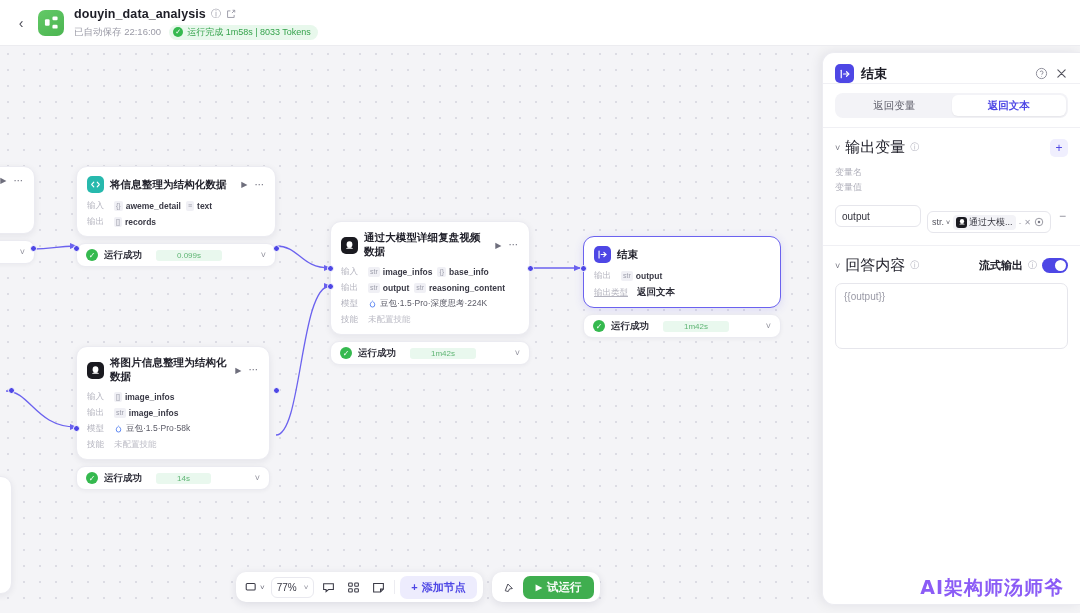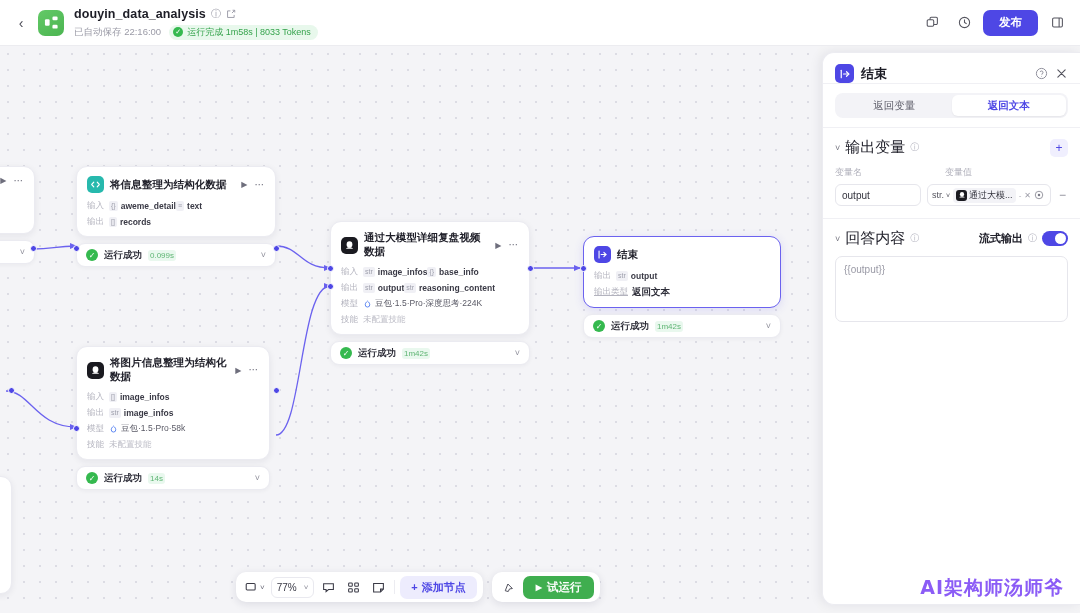--- a/index.html
+++ b/index.html
@@ -83,21 +83,21 @@
     display: flex; align-items: center; justify-content: center;
   }
   .node-ico.code { background: #27b9ad; }
   .node-ico.llm  { background: #1a1a20; }
   .node-ico.end  { background: #4e47e5; }
   .node-name { font-size: 10.5px; font-weight: bold; color: #20202a; flex: 1; letter-spacing: .1px; }
   .node-act { display: flex; align-items: center; gap: 7px; color: #6e6e7c; }
   .play-ic { font-size: 8px; }
   .dots-ic { font-size: 10px; letter-spacing: .5px; line-height: 6px; }
   .node-rows { margin-top: 7px; display: flex; flex-direction: column; gap: 4px; }
-  .nrow { display: flex; }
+  .nrow { display: flex; align-items: center; gap: 5px; }
   .nlabel { font-size: 8.5px; color: #b3b3be; width: 22px; flex: none; }
   .chip { display: flex; align-items: center; gap: 3px; }
   .chip .tag {
     font-size: 7px; color: #9fa0ad; background: #f0f0f5;
     border-radius: 2px; padding: 0 2px; line-height: 10px;
   }
   .chip .val { font-size: 8.5px; color: #3a3a46; font-weight: bold; }
   .chip .val.plain { font-weight: normal; color: #5a5a66; }
   .chip .mini-ico { width: 9px; height: 9px; border-radius: 2px; display:flex; align-items:center; justify-content:center; flex:none;}
   .muted { font-size: 8.5px; color: #bcbcc6; }
@@ -105,21 +105,21 @@
   .status-bar {
     margin-top: 6px; background: #fff; border: 1px solid #ebebf1;
     border-radius: 9px; height: 24px; display: flex; align-items: center;
     padding: 0 9px; gap: 6px; box-shadow: 0 1px 4px rgba(30,30,60,.05);
   }
   .status-bar .ok {
     width: 12px; height: 12px; border-radius: 50%; background: #35b94f;
     color: #fff; font-size: 8px; display: flex; align-items: center; justify-content: center; flex:none;
   }
   .status-bar .st { font-size: 9.5px; color: #2d2d38; font-weight: bold; font-family: Liberation Mono, monospace; }
-  .status-bar .dur { font-size: 8px; color: #5fb574; background: #e9f8ee; border-radius: 3px; padding: 1px 2px; }
+  .status-bar .dur { font-size: 8px; color: #5fb574; background: #e9f8ee; border-radius: 3px; padding: 1px 21px; margin-left: 8px; }
   .status-bar .chev { margin-left: auto; color: #8d8d99; font-size: 9px; }
 
   .port {
     position: absolute; width: 7px; height: 7px; border-radius: 50%;
     background: #4e47e5; border: 1.5px solid #fff;
   }
 
   
   .bottom-wrap {
     position: absolute; left: 236px; bottom: 11px;
@@ -184,33 +184,33 @@
   }
   .sec-head { display: flex; align-items: center; gap: 5px; }
   .chev-s { color: #74747f; font-size: 9px; }
   .sec-title { font-size: 15px; font-weight: normal; color: #22222c; }
   .info-ic { color: #b5b5c0; font-size: 9px; display: flex; align-items: center; }
   .plus-btn {
     margin-left: auto; width: 18px; height: 18px; border-radius: 5px;
     background: #f0effe; color: #4e47e5; display: flex; align-items: center;
     justify-content: center; font-size: 12px; cursor: pointer;
   }
-  .col-head { display: flex; margin-top: 9px; gap: 24px; }
+  .col-head { display: flex; margin-top: 9px; gap: 2px; flex-direction: column; }
   .col-head span { font-size: 9px; color: #b0b0bb; }
   .col-head .c1 { width: 86px; }
   .var-row { display: flex; align-items: center; gap: 6px; margin-top: 5px; }
   .inp {
     height: 22px; border: 1px solid #e6e6ec; border-radius: 6px;
     display: flex; align-items: center; padding: 0 6px;
     font-size: 10px; color: #33333d; background: #fff;
   }
   .inp.name { width: 86px; }
   .valbox {
     flex: 1; height: 22px; border: 1px solid #e6e6ec; border-radius: 6px;
-    display: flex; align-items: center; padding: 0 4px; gap: 3px; background: #fff;
+    display: flex; align-items: center; padding: 0 4px; gap: 3px; background: #fff; margin-top: 12px;
   }
   .typesel { display: flex; align-items: center; gap: 2px; font-size: 9px; color: #55555f; cursor: pointer; }
   .ref-chip {
     display: flex; align-items: center; gap: 2px; background: #f3f3f7;
     border-radius: 4px; padding: 1px 3px; max-width: 86px; overflow: hidden;
   }
   .ref-chip .ri { width: 11px; height: 11px; border-radius: 3px; background: #1a1a20; display:flex; align-items:center; justify-content:center; flex:none; }
   .ref-chip .rt { font-size: 9px; color: #33333d; white-space: nowrap; overflow: hidden; text-overflow: ellipsis; }
   .x-ic { font-size: 8px; color: #9d9da8; cursor: pointer; }
   .minus-btn { color: #8d8d99; font-size: 12px; cursor: pointer; padding: 0 2px; }
@@ -263,41 +263,20 @@
             <path d="M10.5 2H14V5.5"></path>
         </svg>
       </span>
     </div>
     <div class="meta-row">
       <span class="autosave">已自动保存 22:16:00</span>
       <div class="runbadge">
         <span class="dot">✓</span>
         <span class="txt">运行完成 1m58s | 8033 Tokens</span>
       </div>
-    </div>
-  </div>
-  <div class="top-right">
-    <div class="tb-icon">
-      <svg width="13" height="13" viewBox="0 0 16 16" fill="none" stroke="#55555f" stroke-width="1.3">
-        <rect x="1.5" y="4.5" width="8" height="8" rx="1.5"></rect>
-          <path d="M5 4.5V3a1.5 1.5 0 0 1 1.5-1.5h6A1.5 1.5 0 0 1 14 3v6a1.5 1.5 0 0 1-1.5 1.5H9.5"></path>
-      </svg>
-    </div>
-    <div class="tb-icon">
-      <svg width="13" height="13" viewBox="0 0 16 16" fill="none" stroke="#55555f" stroke-width="1.3">
-        <circle cx="8" cy="8" r="6.3"></circle>
-          <path d="M8 4.3V8l2.6 1.6"></path>
-      </svg>
-    </div>
-    <button class="publish-btn">发布</button>
-    <div class="tb-icon">
-      <svg width="13" height="13" viewBox="0 0 16 16" fill="none" stroke="#55555f" stroke-width="1.3">
-        <rect x="2" y="2.5" width="12" height="11" rx="1.6"></rect>
-          <path d="M10 2.5v11"></path>
-      </svg>
     </div>
   </div>
 </div>
 
 <div class="canvas">
 
   <svg class="edges">
 
     <path d="M34 203 C 52 203, 56 200, 76 200" stroke="#6b62ef" stroke-width="1.3" fill="none"></path>
 

